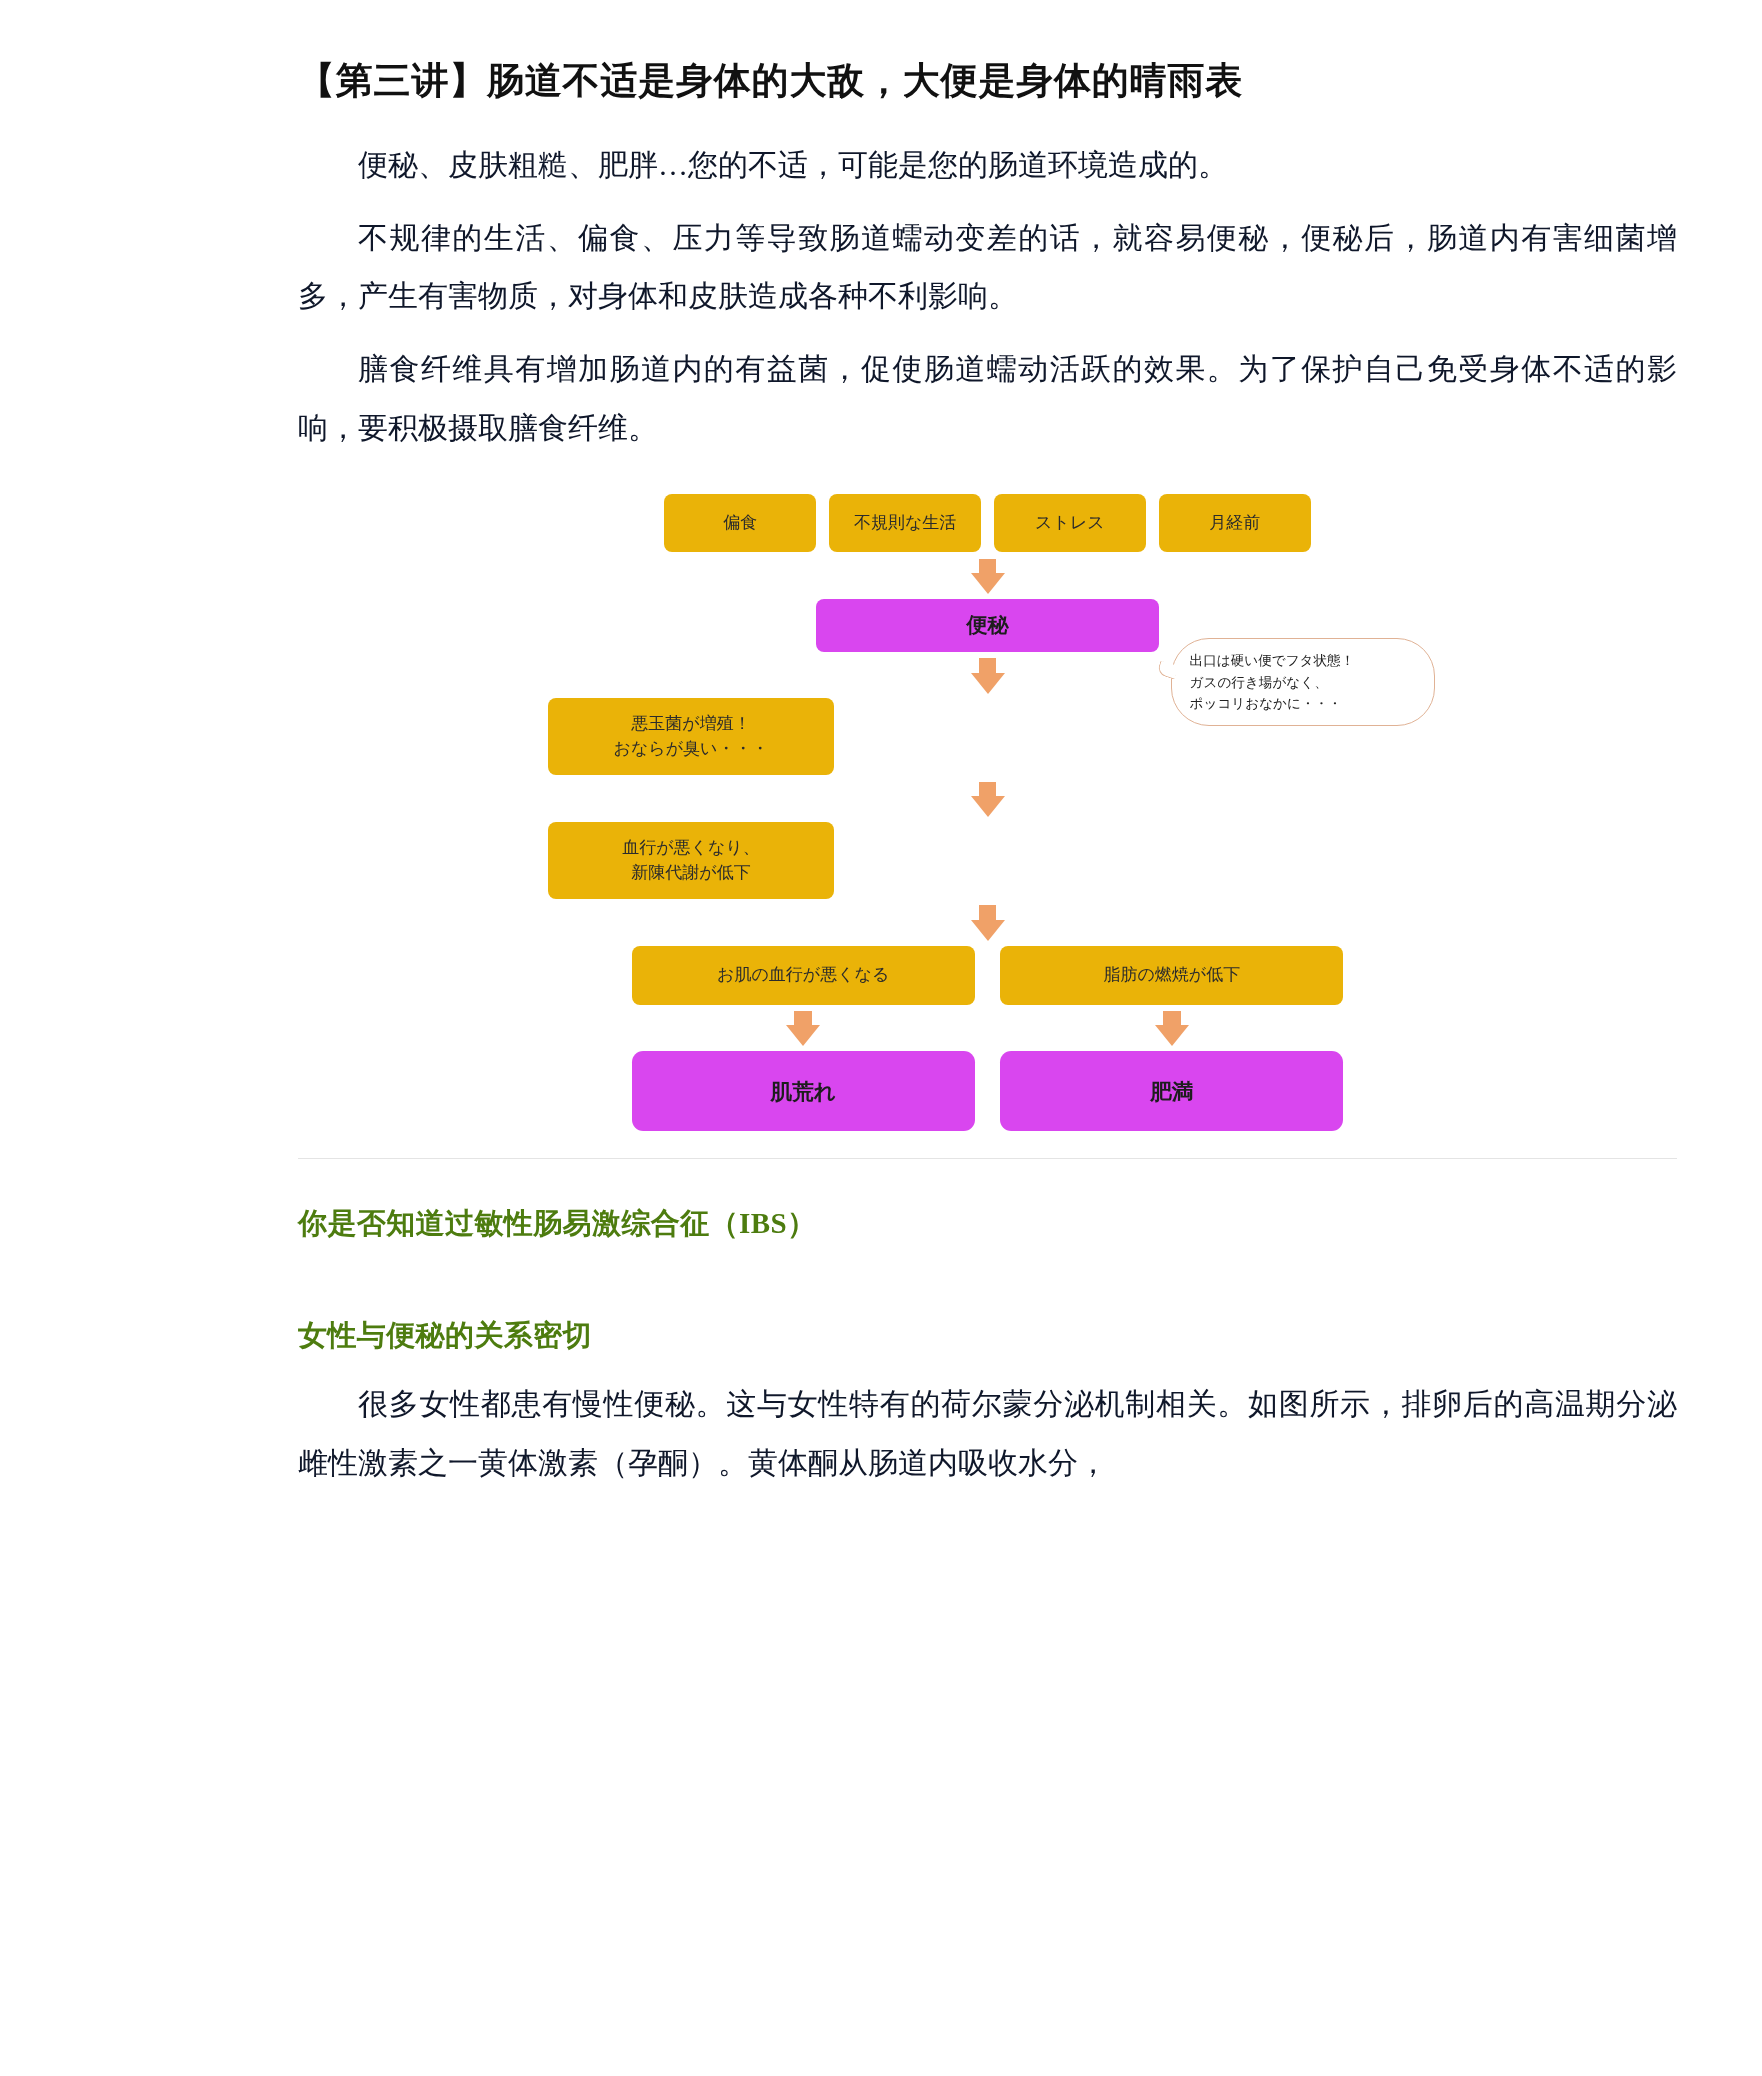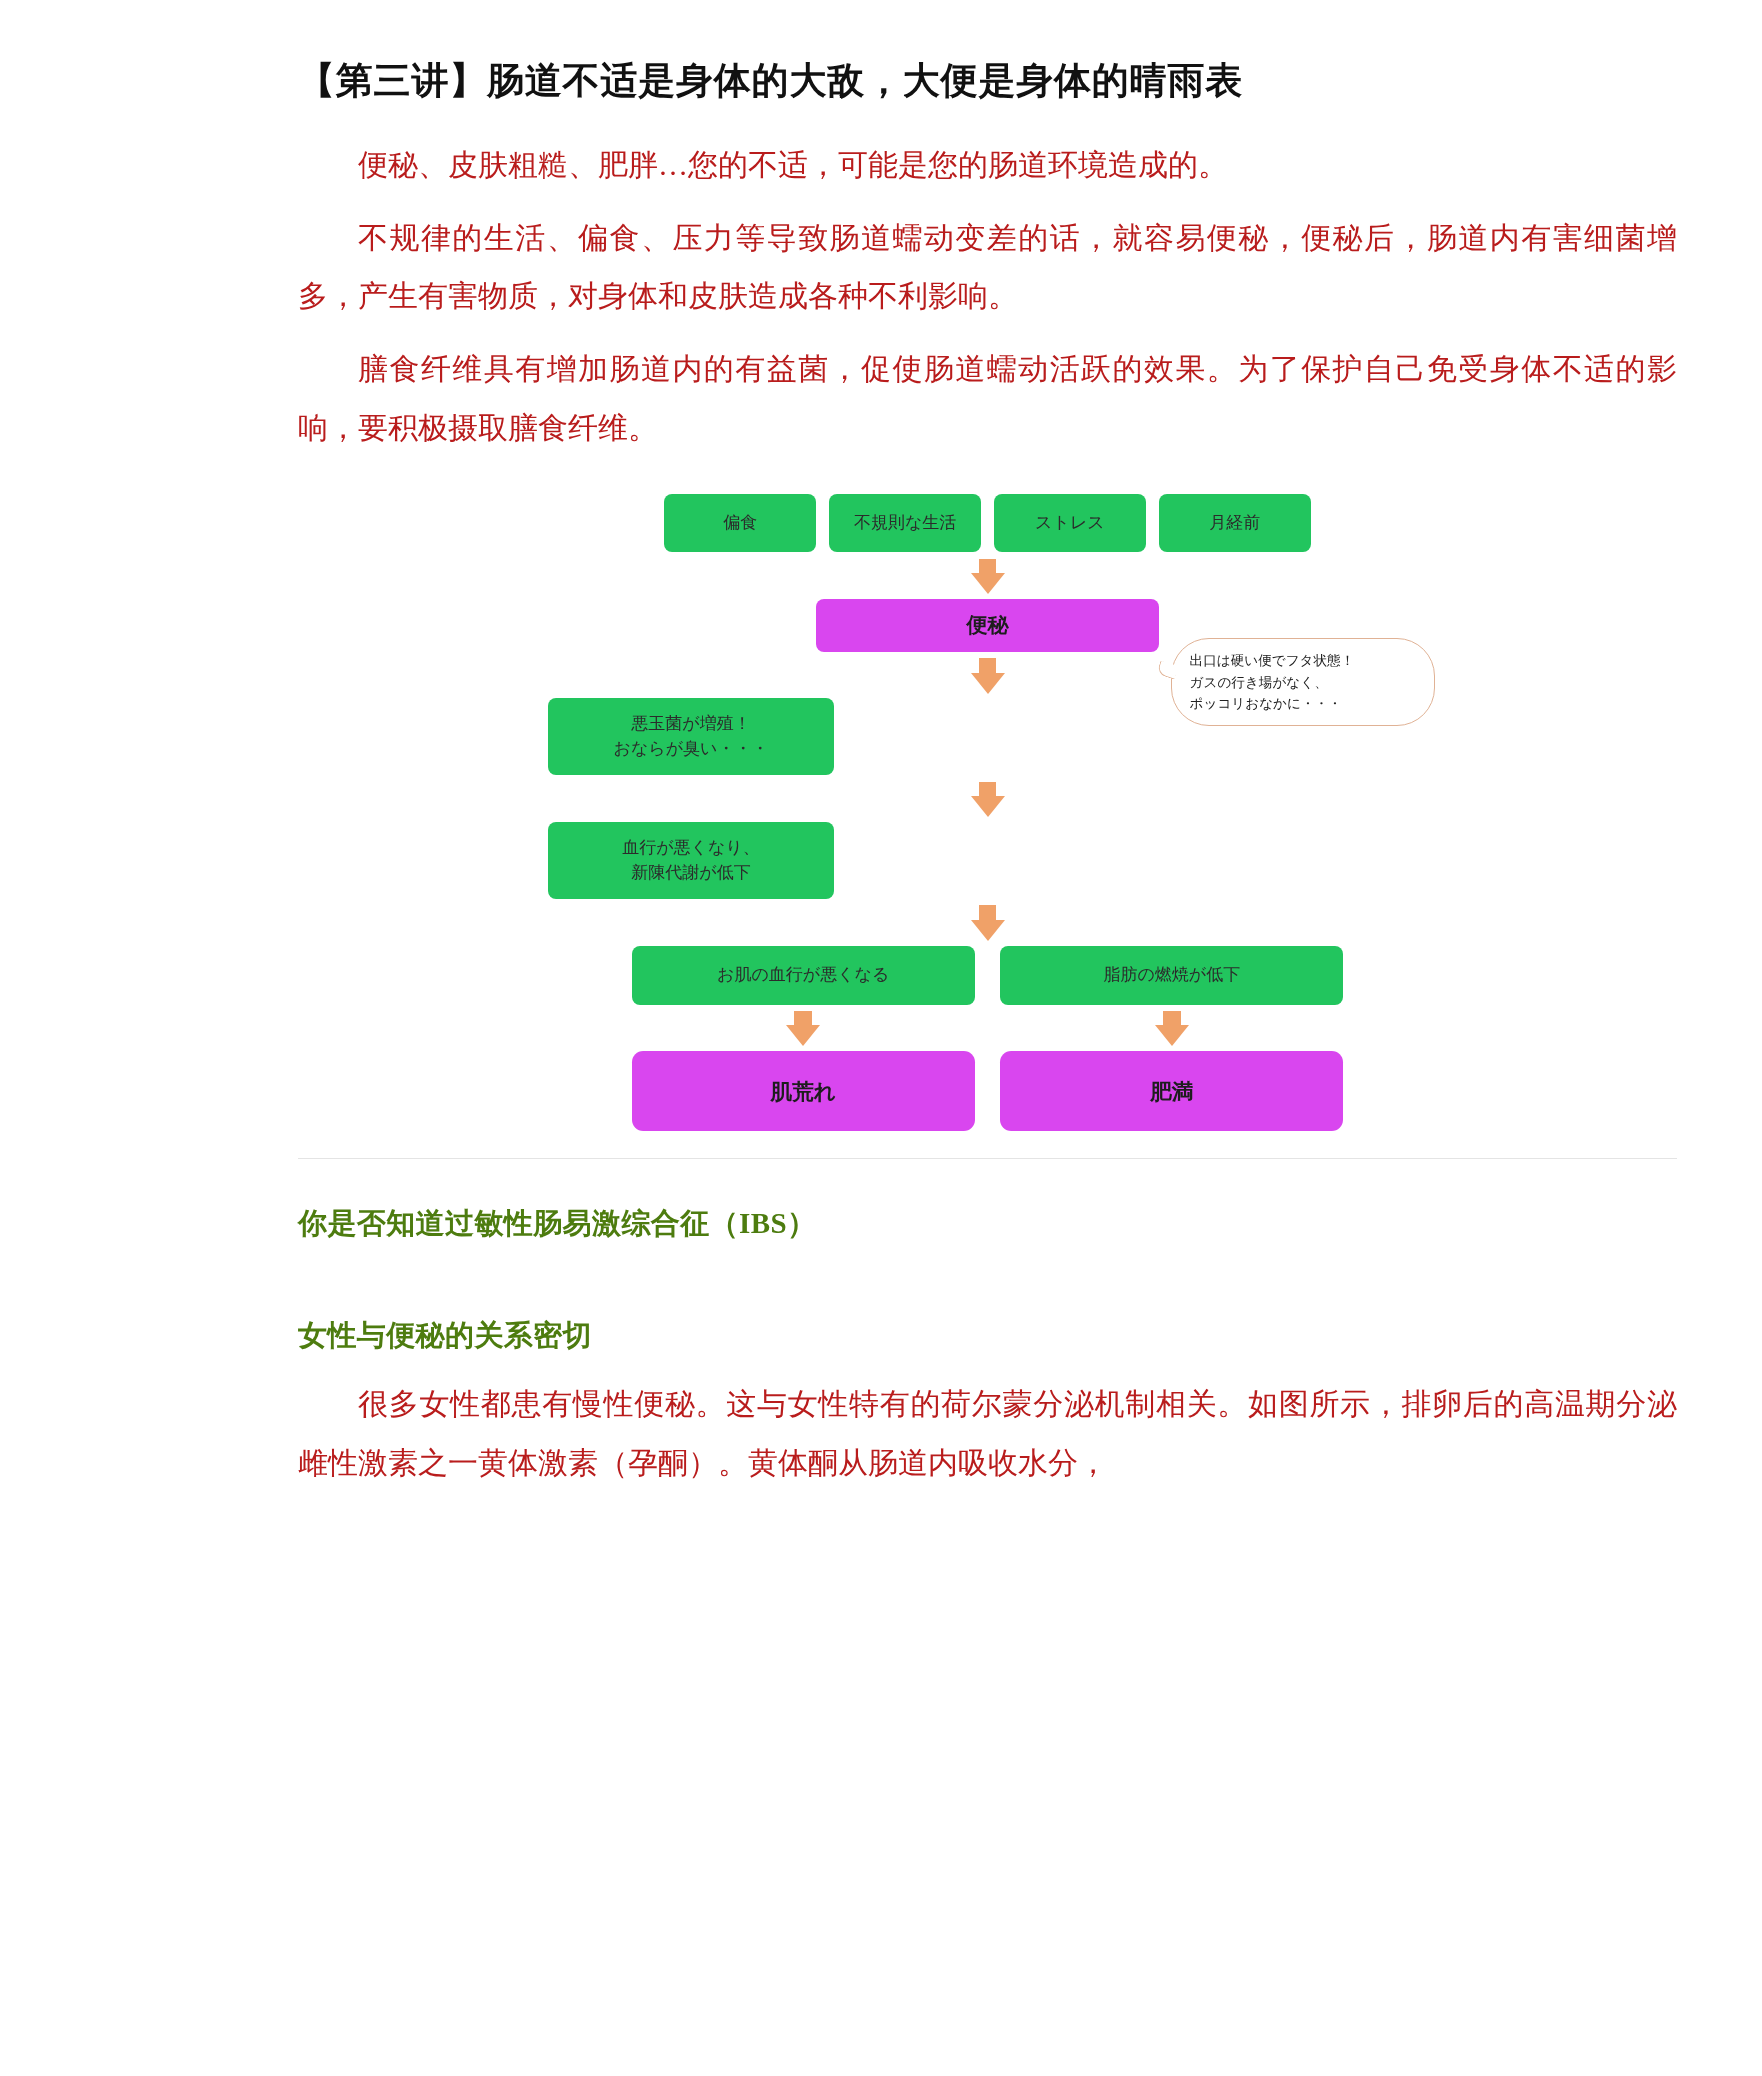--- a/index.html
+++ b/index.html
@@ -29,21 +29,21 @@
     letter-spacing: 0.8px;
     margin: 24px 0 30px 0;
     color: #111;
   }
   p.body-text {
     font-size: 30px;
     line-height: 1.95;
     text-align: justify;
     margin: 0 0 14.4px 0;
     text-indent: 2em;
-    color: #b91c1c;
+    color: #0f172a;
   }
   h2.section-head {
     font-size: 29px;
     font-weight: 700;
     margin: 45px 0 19px 0;
     letter-spacing: 0.4px;
     color: #4d7c0f;
   }
   .figure-wrap {
     margin: 37px 0 24px 0;
@@ -56,21 +56,21 @@
     margin: 0 auto;
     font-family: "Liberation Sans", "DejaVu Sans", sans-serif;
   }
   .row {
     display: flex;
     justify-content: center;
     align-items: flex-start;
     gap: 12.8px;
   }
   .fig-box {
-    background: #22c55e;
+    background: #eab308;
     border-radius: 8px;
     color: #2b2b2b;
     font-size: 17px;
     line-height: 1.45;
     display: flex;
     align-items: center;
     justify-content: center;
     text-align: center;
     padding: 11.2px 14.4px;
     box-sizing: border-box;

